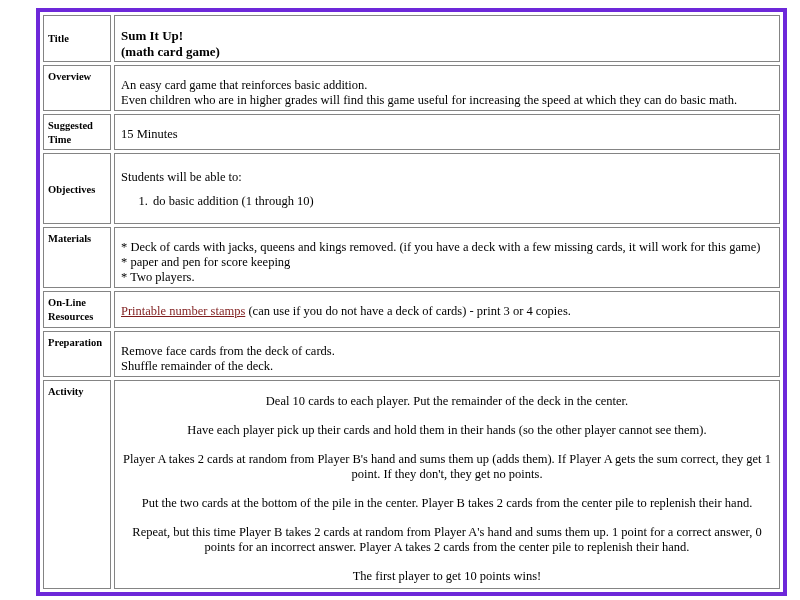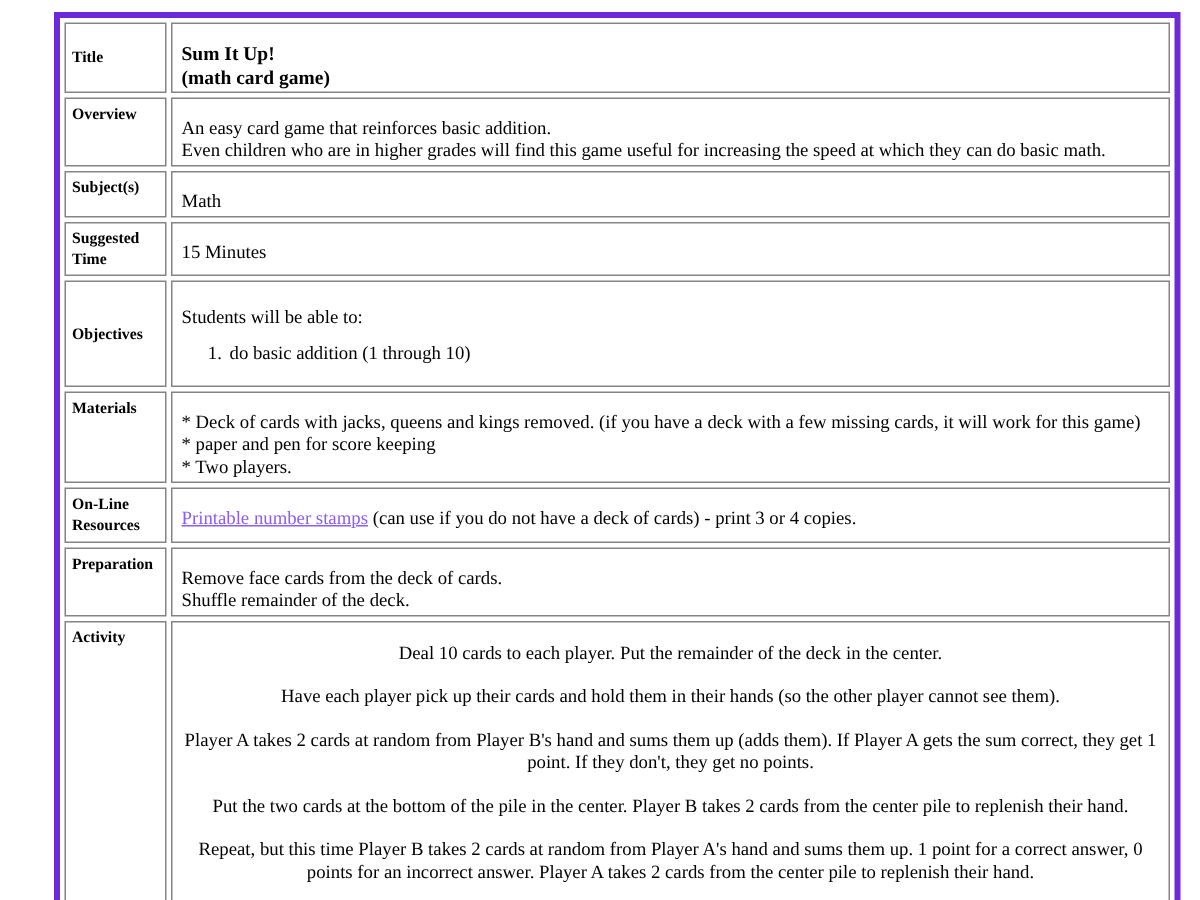--- a/index.html
+++ b/index.html
@@ -62,21 +62,21 @@
   tr.r-activity   { height: 199px; }
   .obj-intro { margin: 4px 0 0 0; }
   ol.obj-list {
     margin: 9px 0 12px 0;
     padding-left: 30px;
   }
   ol.obj-list li { padding-left: 2px; }
   td.activity p { margin: 1px 0 14px 0; text-align: center; }
   td.activity p:last-child { margin-bottom: 2px; }
   a.res-link {
-    color: #8b5cf6;
+    color: #7f1d1d;
     text-decoration: underline;
     cursor: pointer;
   }
 </style>
 </head>
 <body>
 
 <div class="page">
   <table class="lesson">
     <colgroup>
@@ -94,24 +94,20 @@
     </tr>
 
     <tr class="r-overview">
       <td class="lbl">Overview</td>
       <td class="ct">
         <div>An easy card game that reinforces basic addition.</div>
         <div>Even children who are in higher grades will find this game useful for increasing the speed at which they can do basic math.</div>
       </td>
     </tr>
 
-    <tr class="r-subjects">
-      <td class="lbl">Subject(s)</td>
-      <td class="ct">Math</td>
-    </tr>
 
 
     <tr class="r-time">
       <td class="lbl">Suggested Time</td>
       <td class="ct">15 Minutes</td>
     </tr>
 
     <tr class="r-objectives">
       <td class="lbl mid">Objectives</td>
       <td class="ct">

